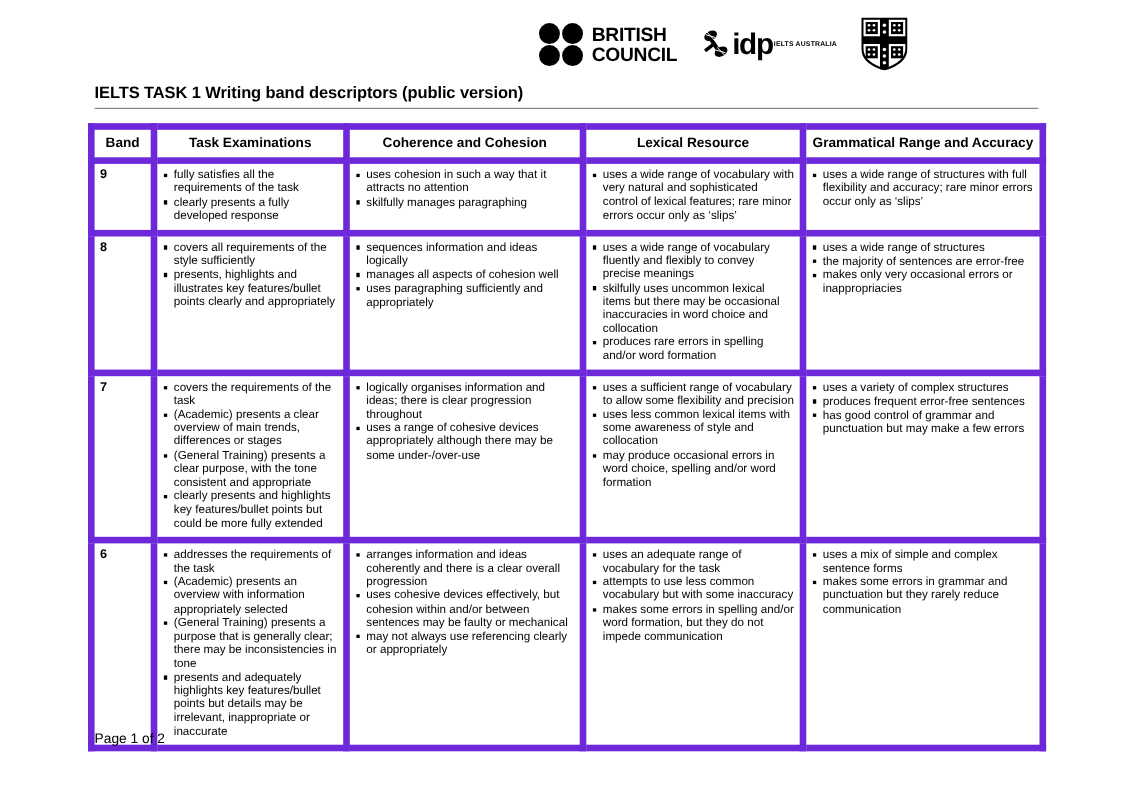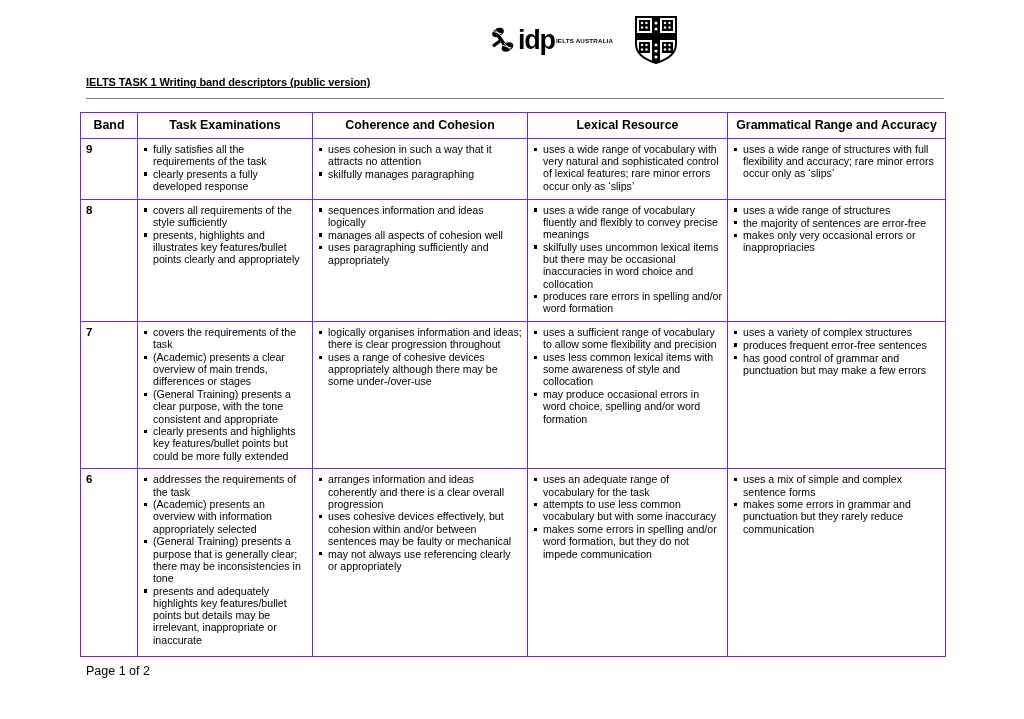--- a/index.html
+++ b/index.html
@@ -71,42 +71,41 @@
   .cam-line1 .of { font-style: italic; font-size: 16.5px; }
   .cam-line2 {
     font-family: "Liberation Serif", serif;
     font-size: 16px;
   }
 
   
   .title {
     position: absolute;
     left: 86px; top: 76px;
-    font-size: 11px;
+    font-size: 15px;
     font-weight: bold;
     letter-spacing: -0.1px;
-    text-decoration: underline;
   }
   .title-rule {
     position: absolute;
     left: 86px; top: 98px;
     width: 858px; height: 1px;
     background: #7a7a7a;
   }
 
   
   .band-table {
     position: absolute;
     left: 80px; top: 112px;
     width: 865px;
     border-collapse: collapse;
     table-layout: fixed;
   }
   .band-table th, .band-table td {
-    border: 1px solid #6d28d9;
+    border: 6px solid #6d28d9;
     vertical-align: top;
     padding: 0;
   }
   .band-table th {
     text-align: center;
     font-size: 12.4px;
     font-weight: bold;
     padding: 5px 2px 6px;
     vertical-align: middle;
   }
@@ -156,20 +155,32 @@
     font-size: 12.5px;
   }
 </style>
 </head>
 <body>
 
 <div class="page">
 
   <div class="logo-strip">
 
+    <div class="logo-bc">
+      <div class="bc-dots">
+        <div class="bc-dot"></div>
+          <div class="bc-dot"></div>
+        <div class="bc-dot"></div>
+          <div class="bc-dot"></div>
+      </div>
+      <div class="bc-words">
+        <span>BRITISH</span>
+        <span>COUNCIL</span>
+      </div>
+    </div>
 
     <div class="logo-idp">
       <div class="idp-main">
         <svg class="idp-mark" width="26" height="28" viewBox="0 0 26 28">
           <g fill="#000">
             <ellipse cx="8" cy="6.5" rx="6.2" ry="4.2" transform="rotate(-28 8 6.5)"></ellipse>
             <ellipse cx="17.5" cy="21" rx="6.2" ry="4.2" transform="rotate(-28 17.5 21)"></ellipse>
             <path d="M10 9 L16.5 18.5 L13.5 20.5 L7 11 Z"></path>
             <path d="M2 19 L10.5 12.5 L12.5 15 L4 21.5 Z"></path>
           </g>

